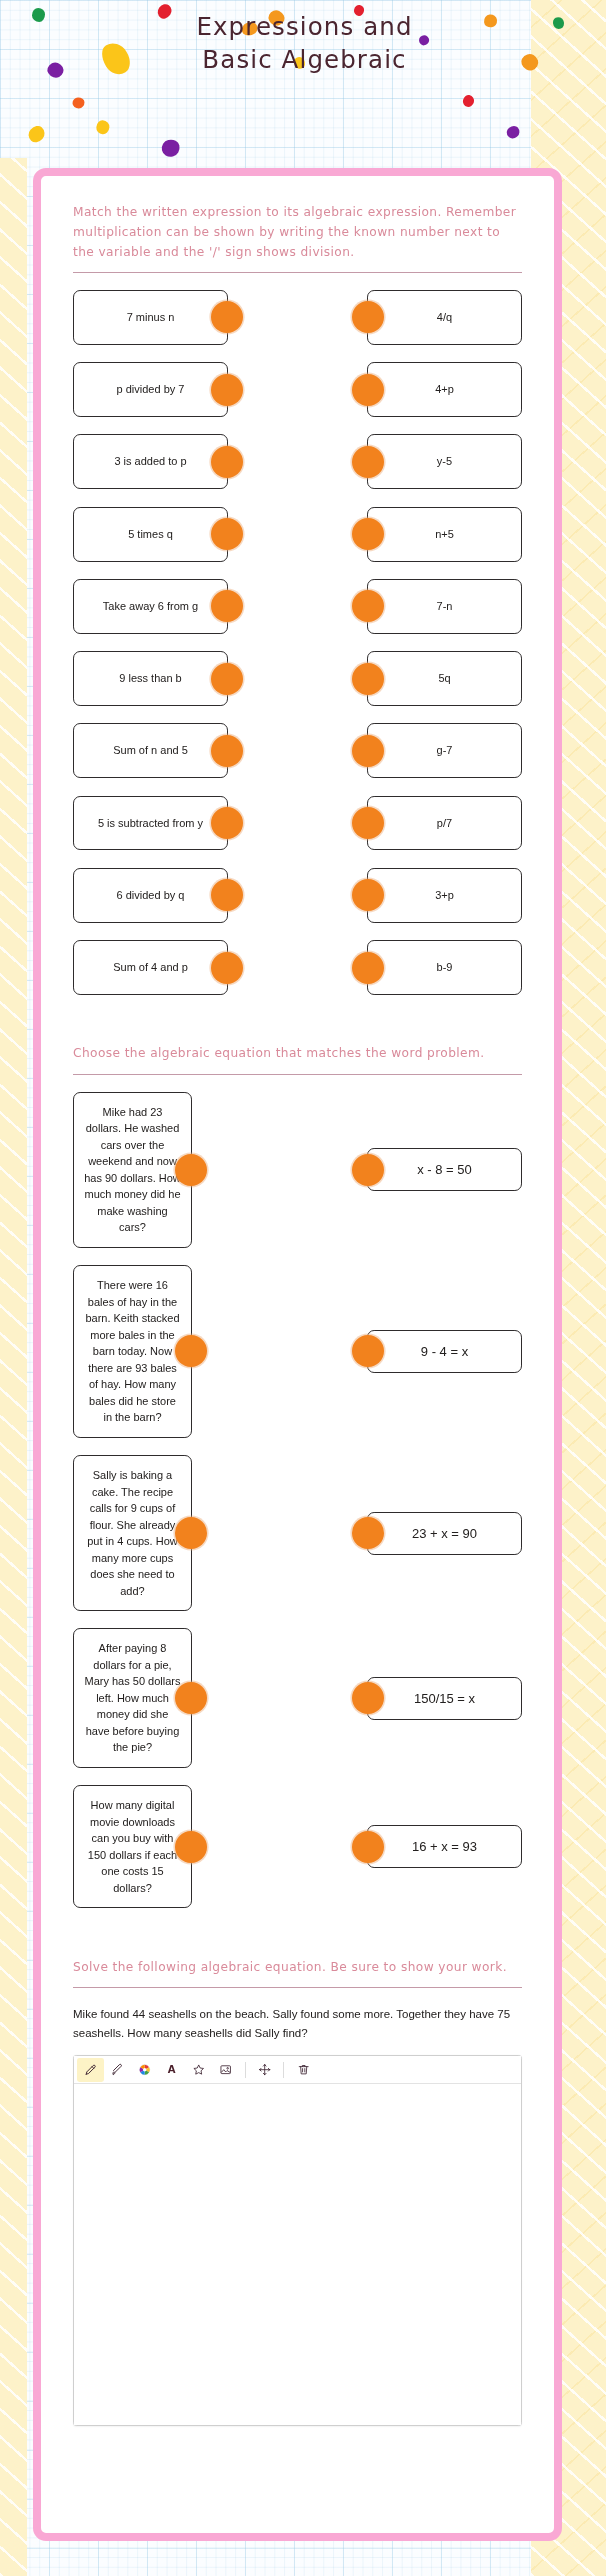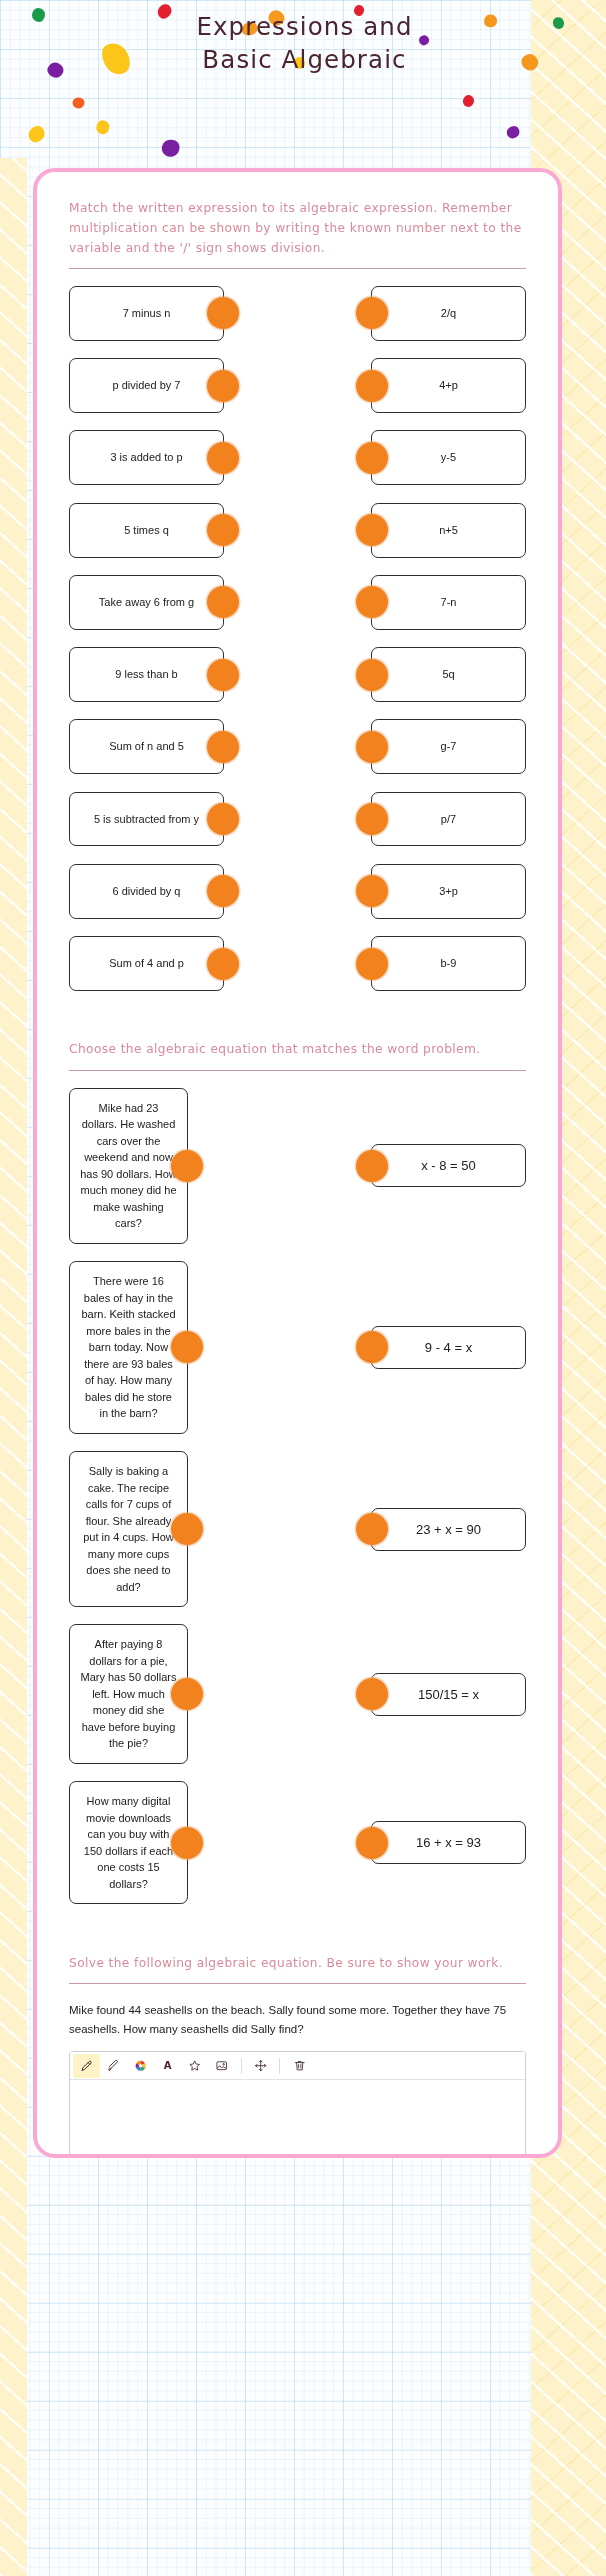--- a/index.html
+++ b/index.html
@@ -52,24 +52,24 @@
     letter-spacing: 1.1px;
     color: #4a2530;
     line-height: 1.34;
     font-weight: 400;
   }
 
   
   #worksheet {
     position: absolute;
     left: 33px; top: 168px;
-    width: 529px; height: 1990px;
+    width: 529px; height: 2373px;
     background: #ffffff;
-    border: 4px solid #f9a8d4;
-    border-radius: 22px;
+    border: 8px solid #f9a8d4;
+    border-radius: 13px;
     z-index: 5;
     overflow: hidden;
   }
   #sheet-inner { padding: 27px 32px 24px 32px; }
 
   .instruction {
     font-family: "DejaVu Sans", sans-serif;
     font-size: 12.2px;
     line-height: 1.62;
     color: #d98a9a;
@@ -214,21 +214,21 @@
     <div class="rule"></div>
     <div id="match-list">
         <div class="match-row">
           <div class="opt left">
             <span>7 minus n</span>
             <span class="dot"></span>
           </div>
           <div class="spacer"></div>
           <div class="opt right">
             <span class="dot"></span>
-            <span>2/q</span>
+            <span>4/q</span>
           </div>
         </div>
         <div class="match-row">
           <div class="opt left">
             <span>p divided by 7</span>
             <span class="dot"></span>
           </div>
           <div class="spacer"></div>
           <div class="opt right">
             <span class="dot"></span>
@@ -342,21 +342,21 @@
         <div class="wp-row">
           <div class="wp-left"><span>There were 16 bales of hay in the barn. Keith stacked more bales in the barn today. Now there are 93 bales of hay. How many bales did he store in the barn?</span><span class="dot"></span></div>
           <div class="wp-right-slot">
             <div class="wp-right">
               <span class="dot"></span>
               <span>9 - 4 = x</span>
             </div>
           </div>
         </div>
         <div class="wp-row">
-          <div class="wp-left"><span>Sally is baking a cake. The recipe calls for 7 cups of flour. She already put in 4 cups. How many more cups does she need to add?</span><span class="dot"></span></div>
+          <div class="wp-left"><span>Sally is baking a cake. The recipe calls for 9 cups of flour. She already put in 4 cups. How many more cups does she need to add?</span><span class="dot"></span></div>
           <div class="wp-right-slot">
             <div class="wp-right">
               <span class="dot"></span>
               <span>23 + x = 90</span>
             </div>
           </div>
         </div>
         <div class="wp-row">
           <div class="wp-left"><span>After paying 8 dollars for a pie, Mary has 50 dollars left. How much money did she have before buying the pie?</span><span class="dot"></span></div>
           <div class="wp-right-slot">

